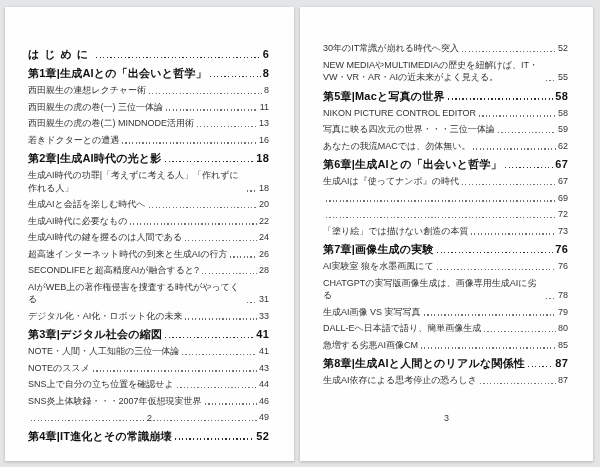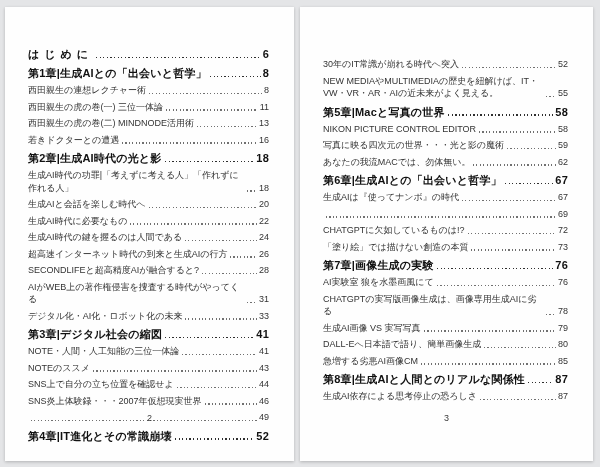--- a/index.html
+++ b/index.html
@@ -29,21 +29,21 @@
   .page-right { left: 300px; width: 293px; }
 
   .row {
     display: flex;
     align-items: flex-end;
     color: #333333;
     font-size: 9px;
     line-height: 12.5px;
     margin-top: 4px;
   }
-  .row:first-child { margin-top: 16px; }
+  .row:first-child { margin-top: 0; }
   .row.chapter, .row.heading {
     font-size: 11px;
     line-height: 14px;
     font-weight: bold;
     color: #111111;
     margin-top: 5px;
     margin-bottom: 1px;
     letter-spacing: 0.2px;
   }
   .row.heading .label { letter-spacing: 5px; }
@@ -215,21 +215,21 @@
           <span class="label">第5章|Macと写真の世界</span>
           <span class="leader"></span>
           <span class="pg">58</span>
         </div>
         <div class="row section">
           <span class="label">NIKON PICTURE CONTROL EDITOR</span>
           <span class="leader"></span>
           <span class="pg">58</span>
         </div>
         <div class="row section">
-          <span class="label">写真に映る四次元の世界・・・光と影の魔術</span>
+          <span class="label">写真に映る四次元の世界・・・三位一体論</span>
           <span class="leader"></span>
           <span class="pg">59</span>
         </div>
         <div class="row section">
           <span class="label">あなたの我流MACでは、勿体無い。</span>
           <span class="leader"></span>
           <span class="pg">62</span>
         </div>
         <div class="row chapter">
           <span class="label">第6章|生成AIとの「出会いと哲学」</span>
@@ -239,21 +239,20 @@
         <div class="row section">
           <span class="label">生成AIは『使ってナンボ』の時代</span>
           <span class="leader"></span>
           <span class="pg">67</span>
         </div>
         <div class="row section">
           <span class="leader"></span>
           <span class="pg">69</span>
         </div>
         <div class="row section">
-          <span class="label">CHATGPTに欠如しているものは!?</span>
           <span class="leader"></span>
           <span class="pg">72</span>
         </div>
         <div class="row section">
           <span class="label">「塗り絵」では描けない創造の本質</span>
           <span class="leader"></span>
           <span class="pg">73</span>
         </div>
         <div class="row chapter">
           <span class="label">第7章|画像生成の実験</span>

